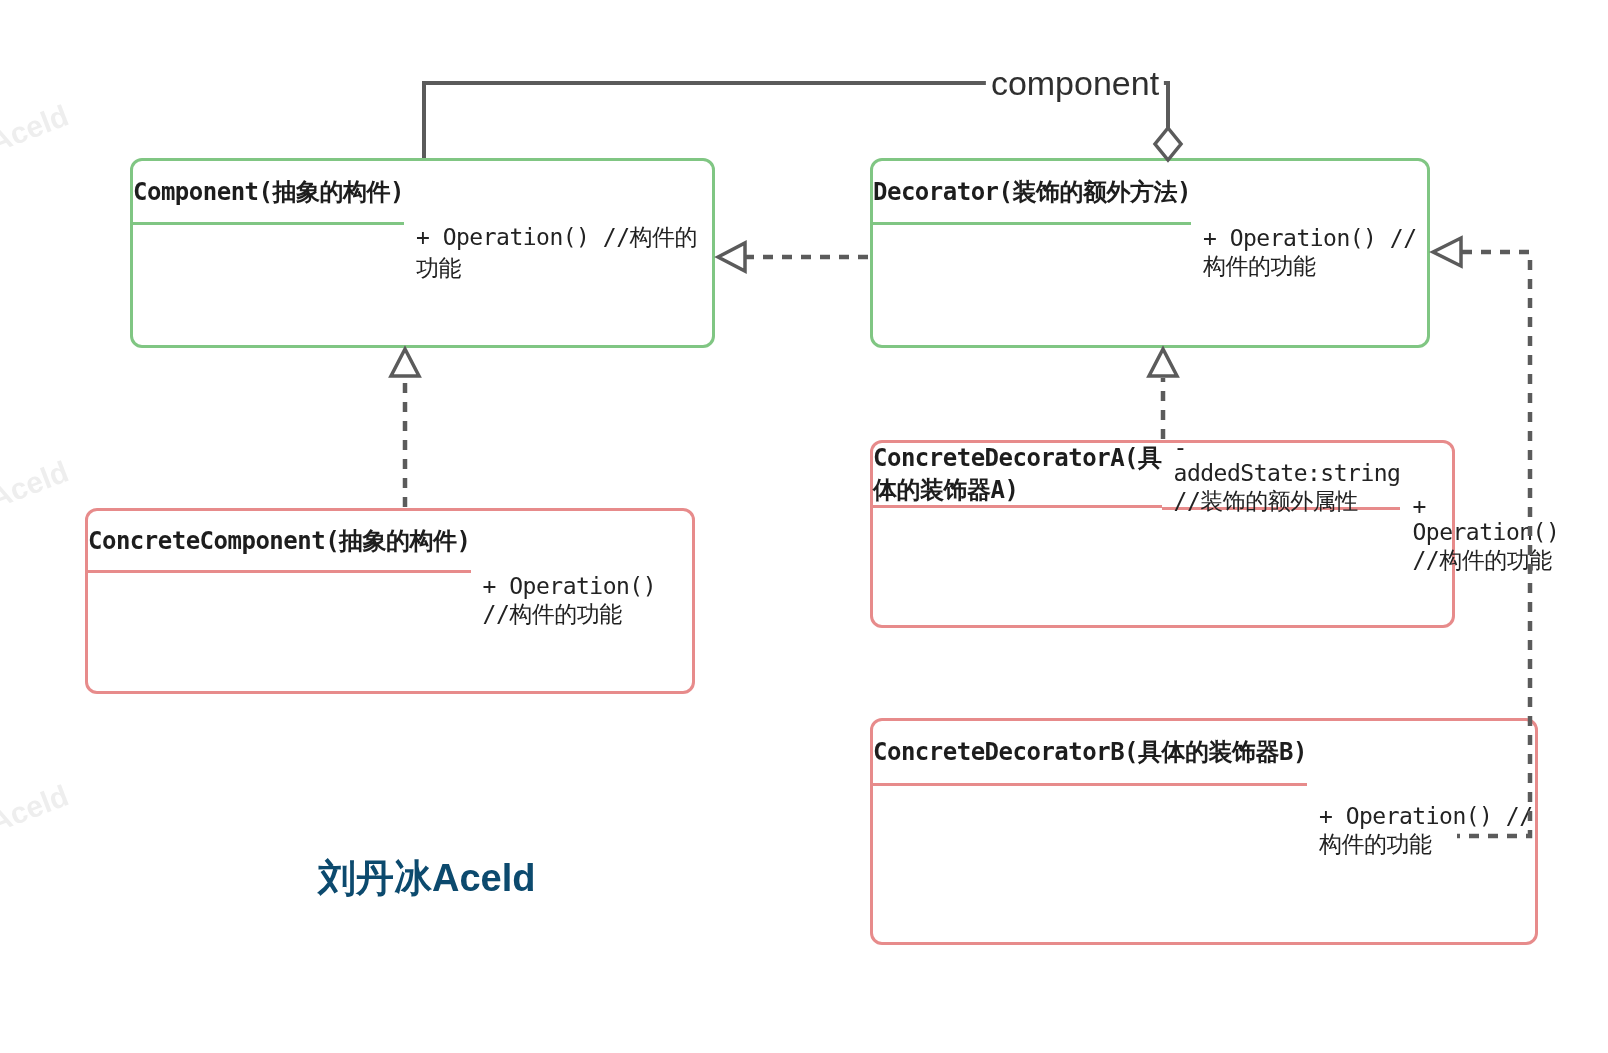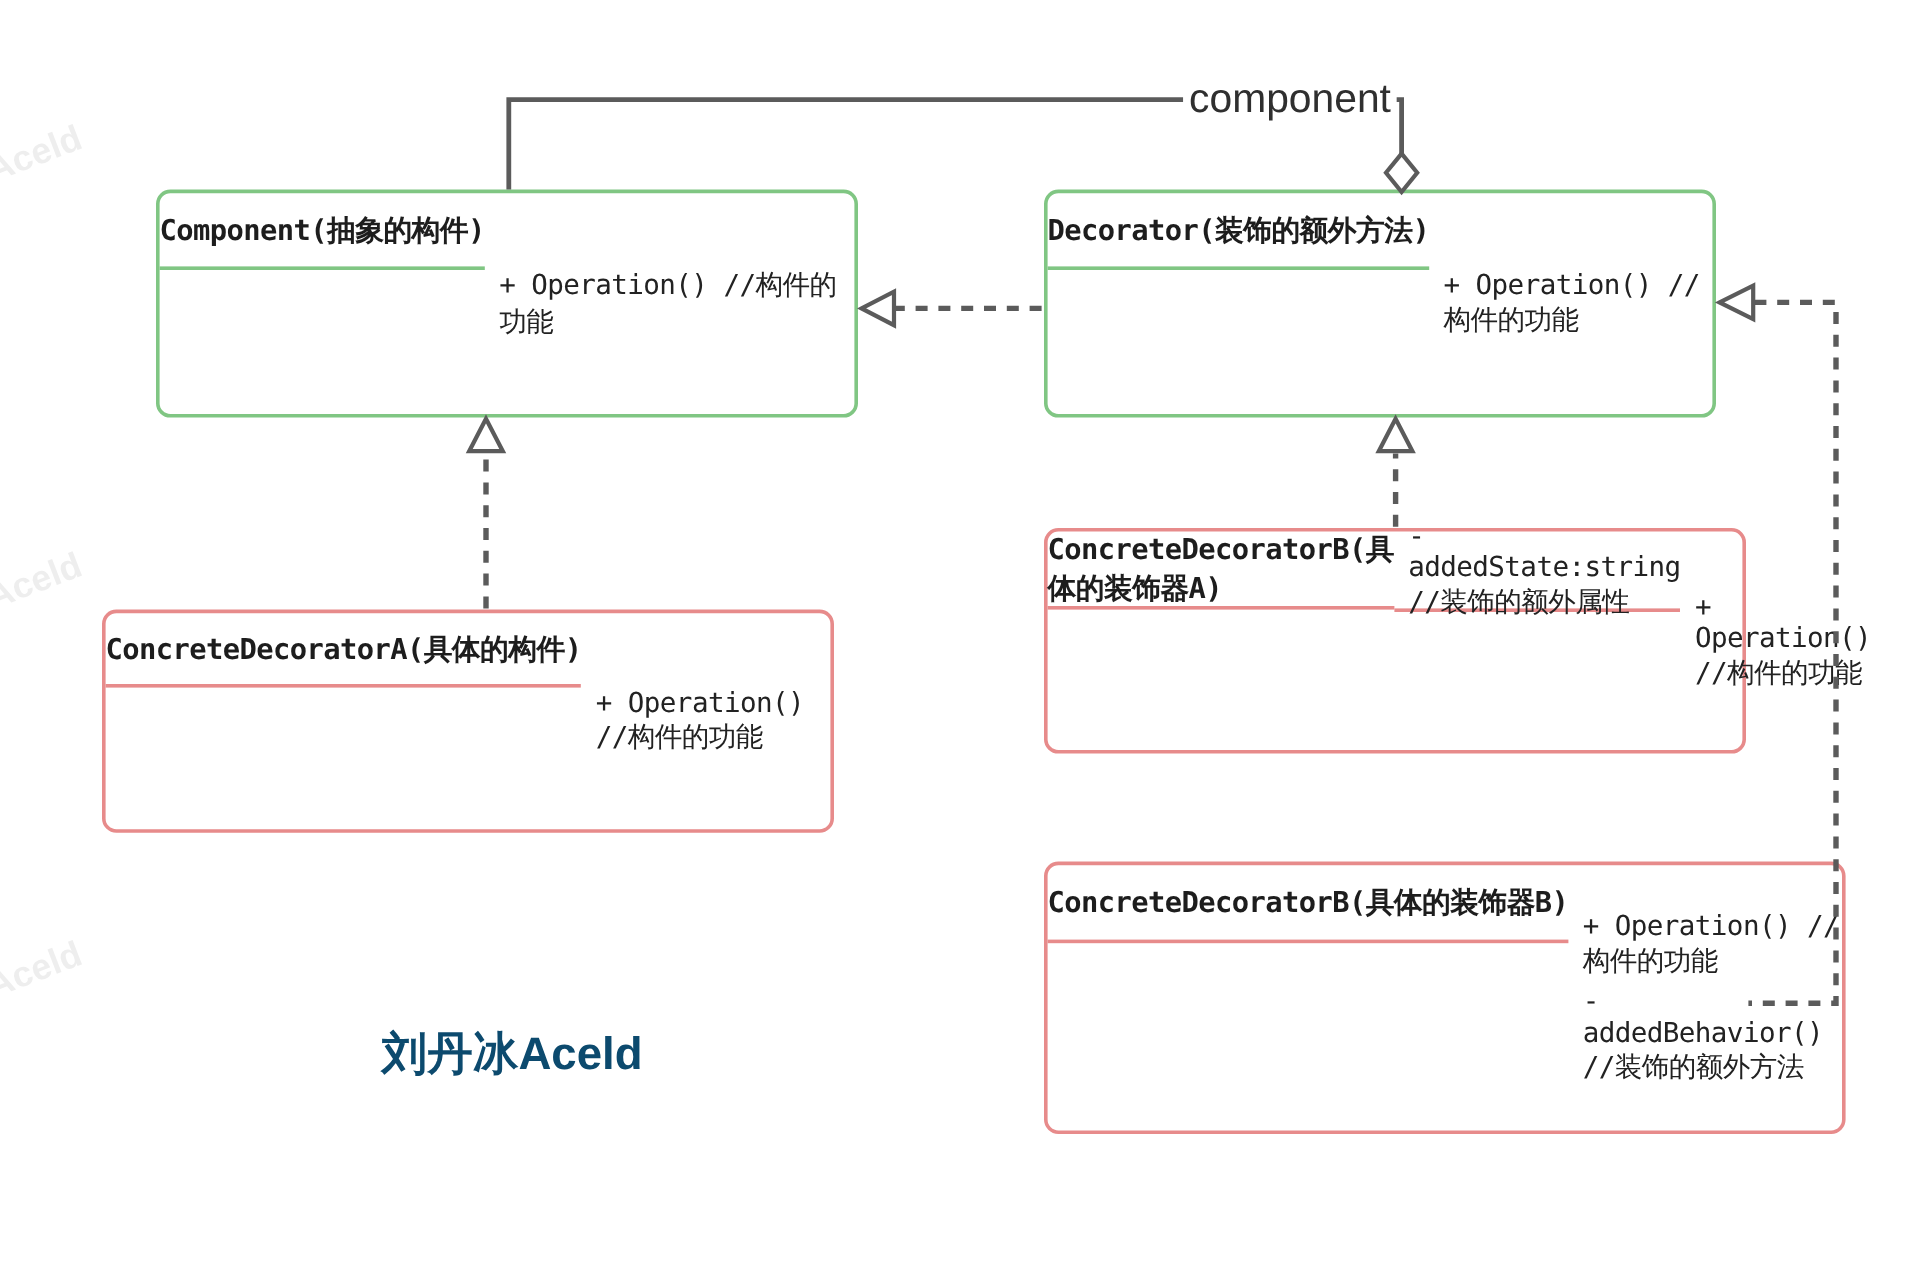--- a/index.html
+++ b/index.html
@@ -91,35 +91,34 @@
     <div class="sect uml-row" style="flex:1;">+ Operation() //构件的功能</div>
   </div>
 
   <div class="uml-class green" style="left:870px;top:158px;width:560px;height:190px;">
     <div class="sect divided uml-title" style="height:64px;">Decorator(装饰的额外方法)</div>
     <div class="sect divided" style="height:68px;"></div>
     <div class="sect uml-row" style="flex:1;">+ Operation() //构件的功能</div>
   </div>
 
   <div class="uml-class red" style="left:85px;top:508px;width:610px;height:186px;">
-    <div class="sect divided uml-title" style="height:62px;">ConcreteDecoratorA(具体的构件)</div>
+    <div class="sect divided uml-title" style="height:62px;">ConcreteComponent(抽象的构件)</div>
     <div class="sect divided" style="height:68px;"></div>
     <div class="sect uml-row" style="flex:1;">+ Operation() //构件的功能</div>
   </div>
 
   <div class="uml-class red" style="left:870px;top:440px;width:585px;height:188px;">
-    <div class="sect divided uml-title" style="height:65px;">ConcreteDecoratorB(具体的装饰器A)</div>
+    <div class="sect divided uml-title" style="height:65px;">ConcreteDecoratorA(具体的装饰器A)</div>
     <div class="sect divided uml-row" style="height:67px;">- addedState:string //装饰的额外属性</div>
     <div class="sect uml-row" style="flex:1;">+ Operation() //构件的功能</div>
   </div>
 
   <div class="uml-class red" style="left:870px;top:718px;width:668px;height:227px;">
     <div class="sect divided uml-title" style="height:65px;">ConcreteDecoratorB(具体的装饰器B)</div>
     <div class="sect divided" style="height:65px;"></div>
     <div class="sect uml-rows" style="flex:1;">
       <div class="uml-row">+ Operation() //构件的功能</div>
-      <div class="uml-row">- addedBehavior() //装饰的额外方法</div>
     </div>
   </div>
 
   <div class="signature" style="left:318px;top:853px;">刘丹冰Aceld</div>
 
 </div>
 
 </body></html>

